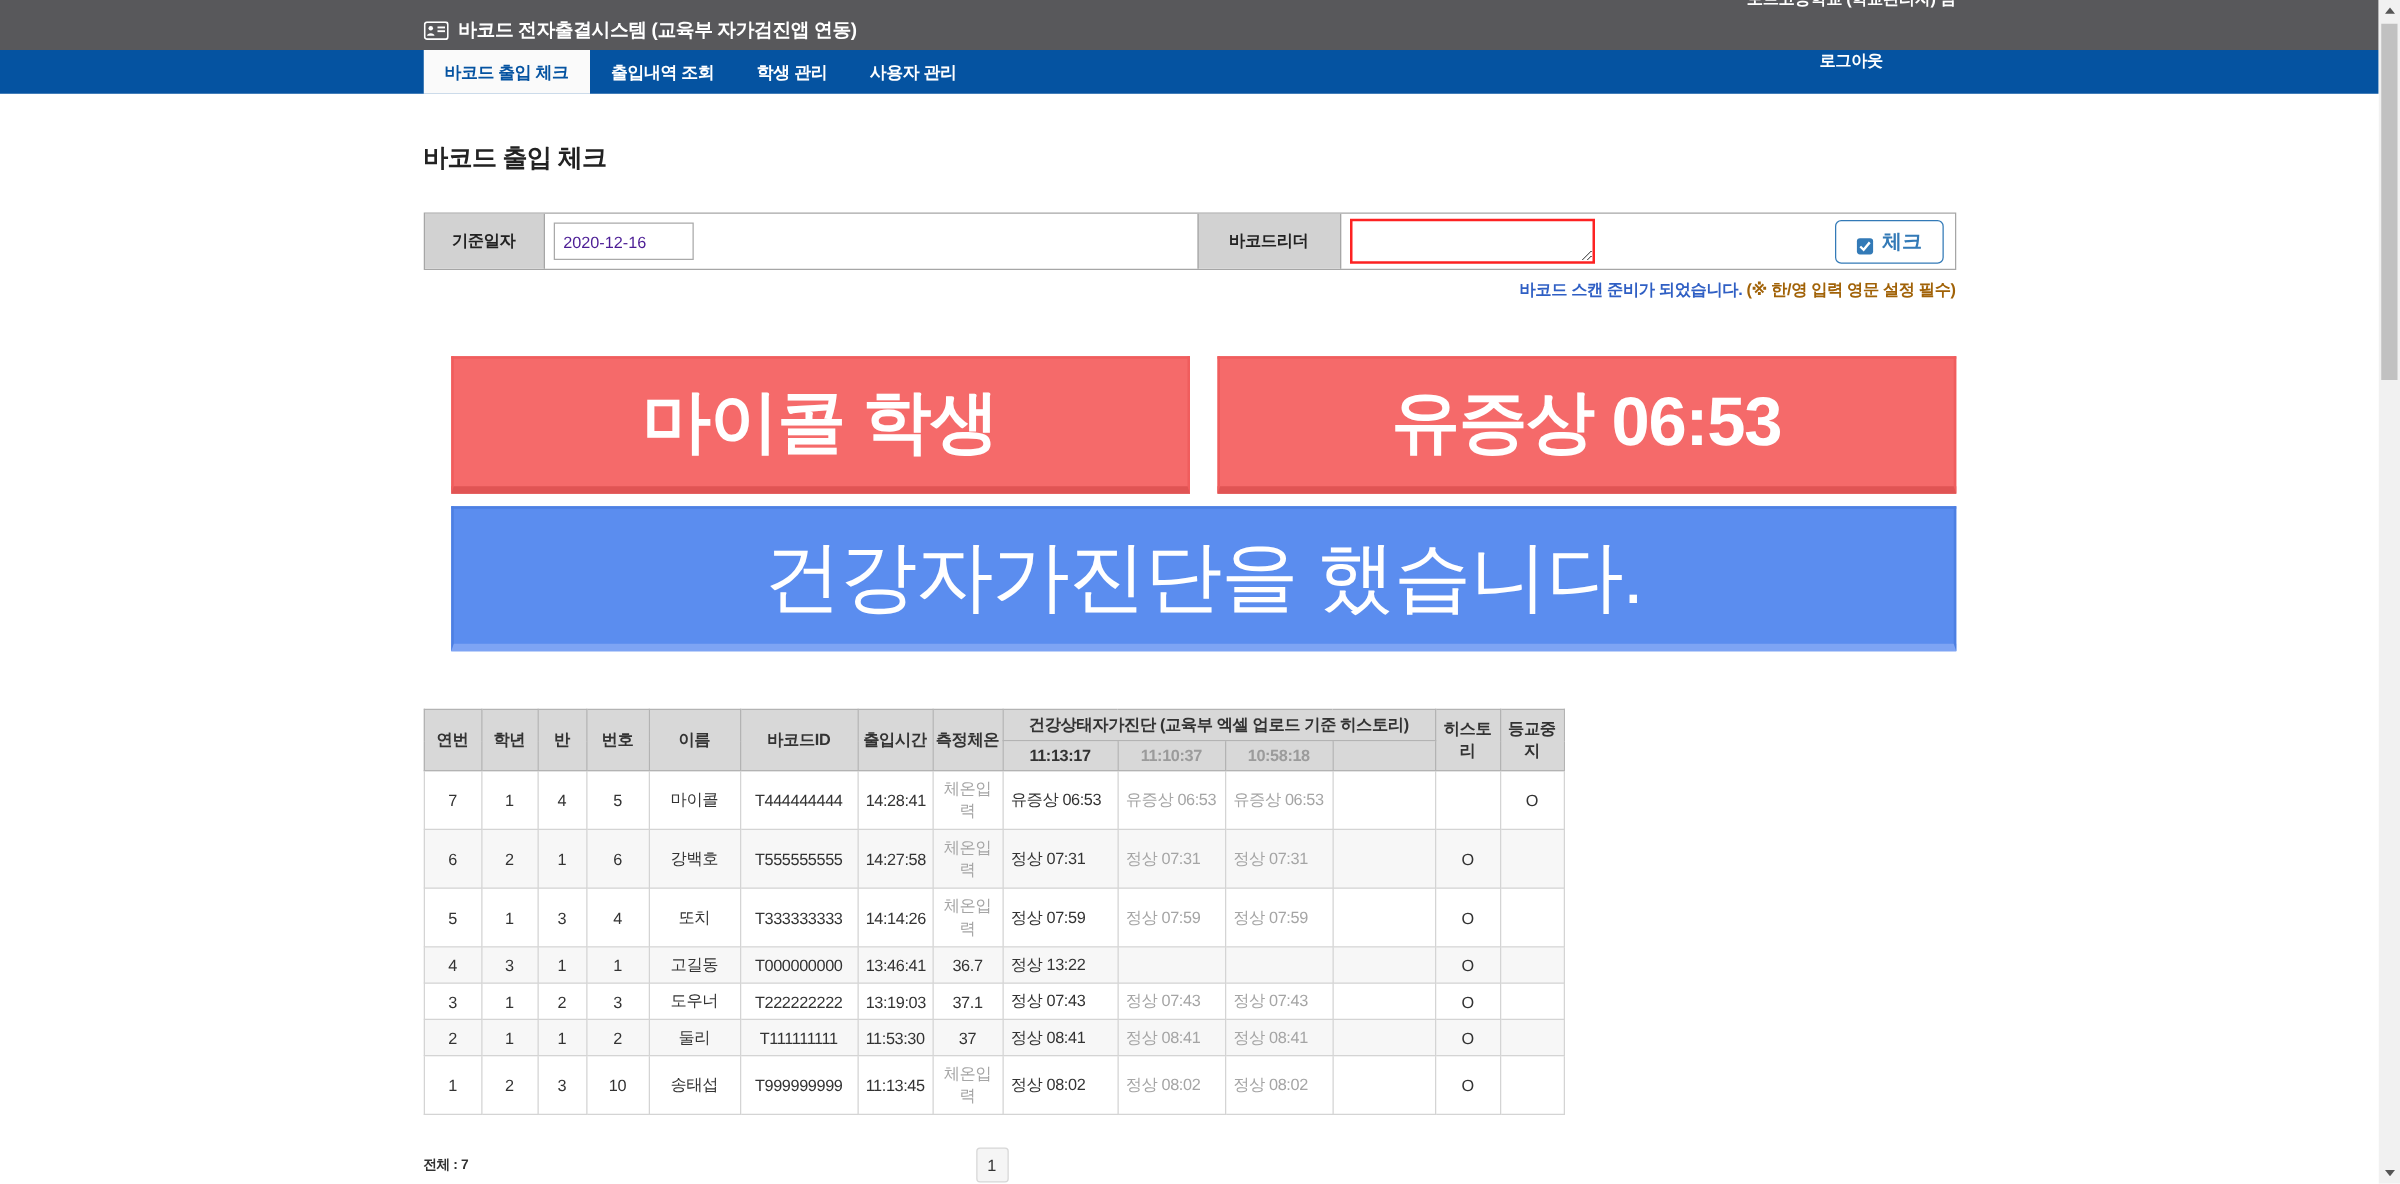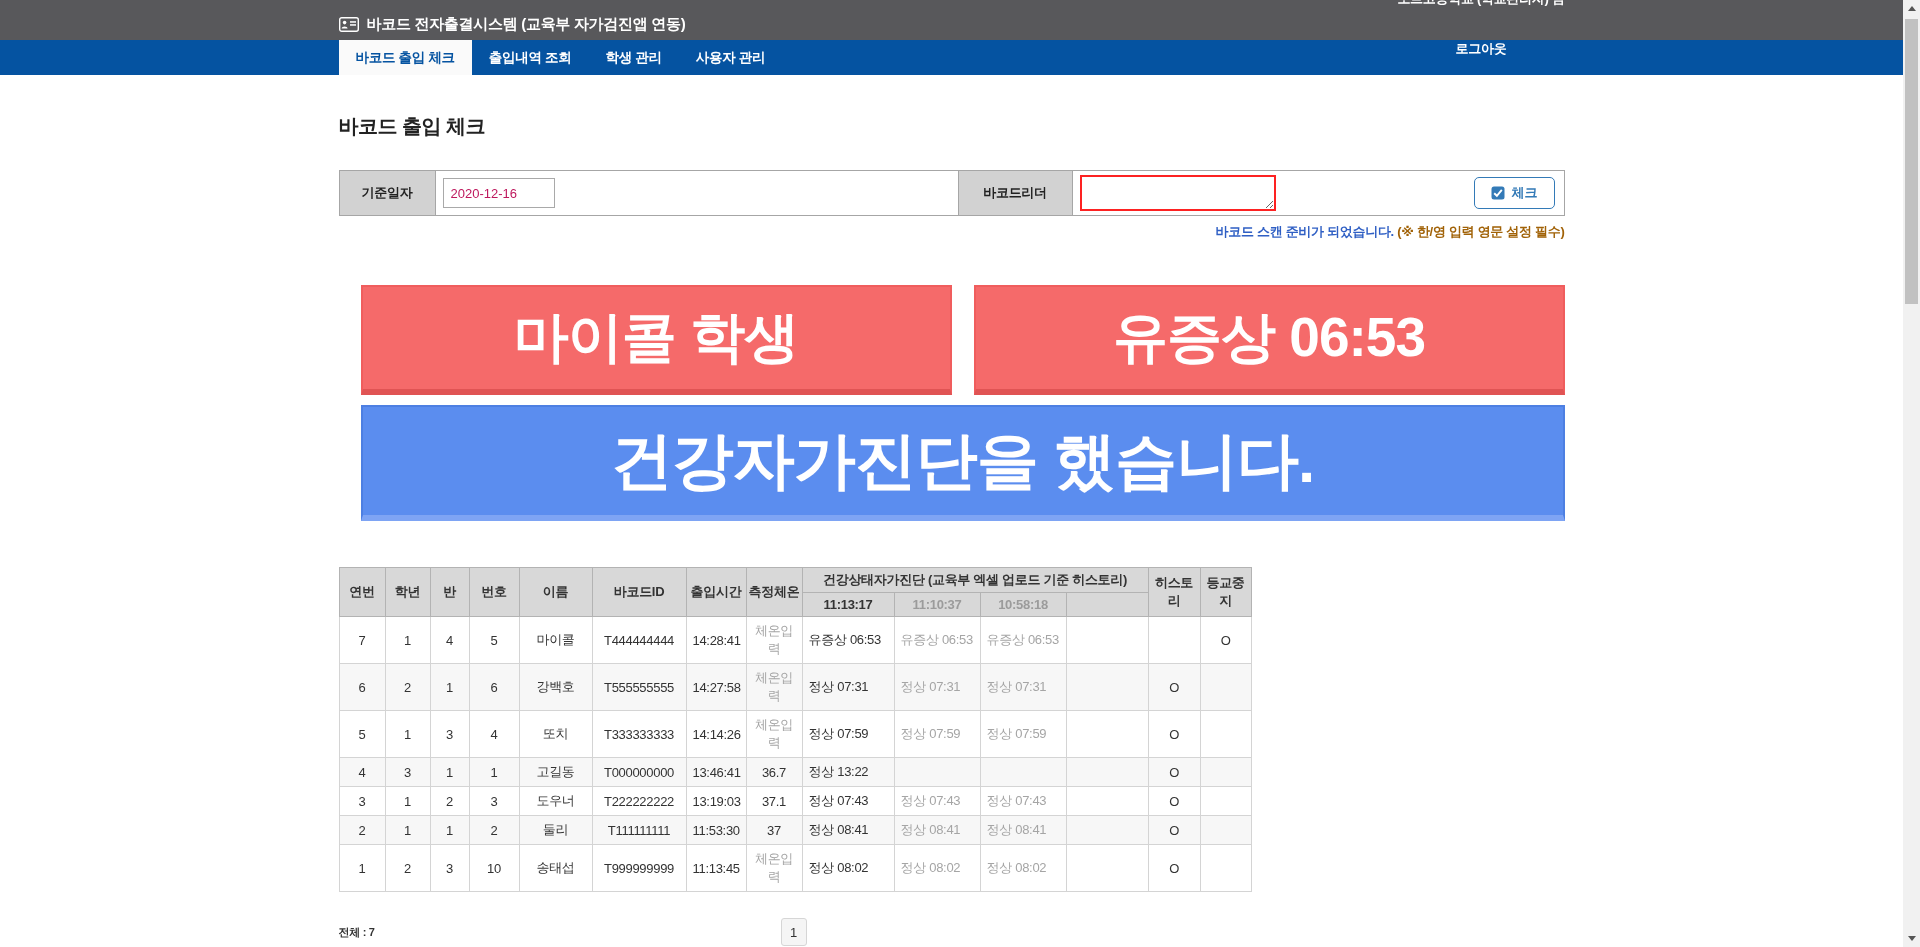--- a/index.html
+++ b/index.html
@@ -37,48 +37,48 @@
   .form-bar { display:flex; margin-top:30px; border:1px solid #a6a6a6; height:46px; background:#fff; }
   .flabel {
     background:#d2d2d2; width:96px; display:flex; align-items:center; justify-content:center;
     font-size:13px; font-weight:bold; color:#222; border-right:1px solid #a6a6a6; letter-spacing:-0.3px;
   }
   .flabel.second { width:115px; border-left:1px solid #a6a6a6; }
   .fcell { display:flex; align-items:center; }
   .date-cell { width:522px; }
   .date-input {
     width:112px; height:30px; margin-left:7px; border:1px solid #a9a9a9;
-    font-size:13px; padding:2px 7px; color:#be185d; font-family:inherit;
+    font-size:13px; padding:2px 7px; color:#4c1d95; font-family:inherit;
   }
   .reader-cell { flex:1; justify-content:space-between; padding-right:9px; }
   .reader-input {
     width:196px; height:36px; margin-left:7px; border:2px solid #fd2222;
     resize:both; font-size:13px; font-family:inherit; outline:none;
   }
   .check-btn {
-    display:flex; align-items:center; gap:7px; background:#fff; color:#337ab7;
+    display:flex; align-items:flex-end; gap:7px; background:#fff; color:#337ab7;
     border:1.5px solid #337ab7; border-radius:5px; padding:6px 16px;
-    font-size:13px; font-weight:bold; cursor:pointer; font-family:inherit;
+    font-size:16px; font-weight:bold; cursor:pointer; font-family:inherit;
   }
 
   .helper { margin-top:7px; text-align:right; font-size:13px; font-weight:bold; letter-spacing:-0.3px; }
   .h-blue { color:#2f5fc4; }
   .h-red  { color:#a16207; }
 
   
   .boxes { margin-top:44px; padding-left:22px; }
   .box-row { display:flex; gap:22px; }
   .alert-box {
     flex:1; height:110px; background:#f56a6a; border:2px solid #f05d5d; border-bottom:6px solid #e05454;
     color:#fff; font-size:55px; font-weight:800; display:flex; align-items:center; justify-content:center;
     letter-spacing:-1px; white-space:nowrap;
   }
   .info-box {
     margin-top:10px; height:116px; background:#5b8def; border:2px solid #4d7fe2; border-bottom:6px solid #7ea4f4;
-    color:#fff; font-size:62px; font-weight:700; display:flex; align-items:center; justify-content:center;
+    color:#fff; font-size:62px; font-weight:400; display:flex; align-items:center; justify-content:center;
     letter-spacing:-1px; white-space:nowrap;
   }
 
   
   .data-table { margin-top:46px; border-collapse:collapse; table-layout:fixed; width:912px; font-size:13px; }
   .data-table th {
     background:#d8d8d8; border:1px solid #b3b3b3; color:#333; font-weight:bold;
     padding:3px 2px; letter-spacing:-0.3px;
   }
   .data-table thead tr.sub th { padding:4px 2px; }

